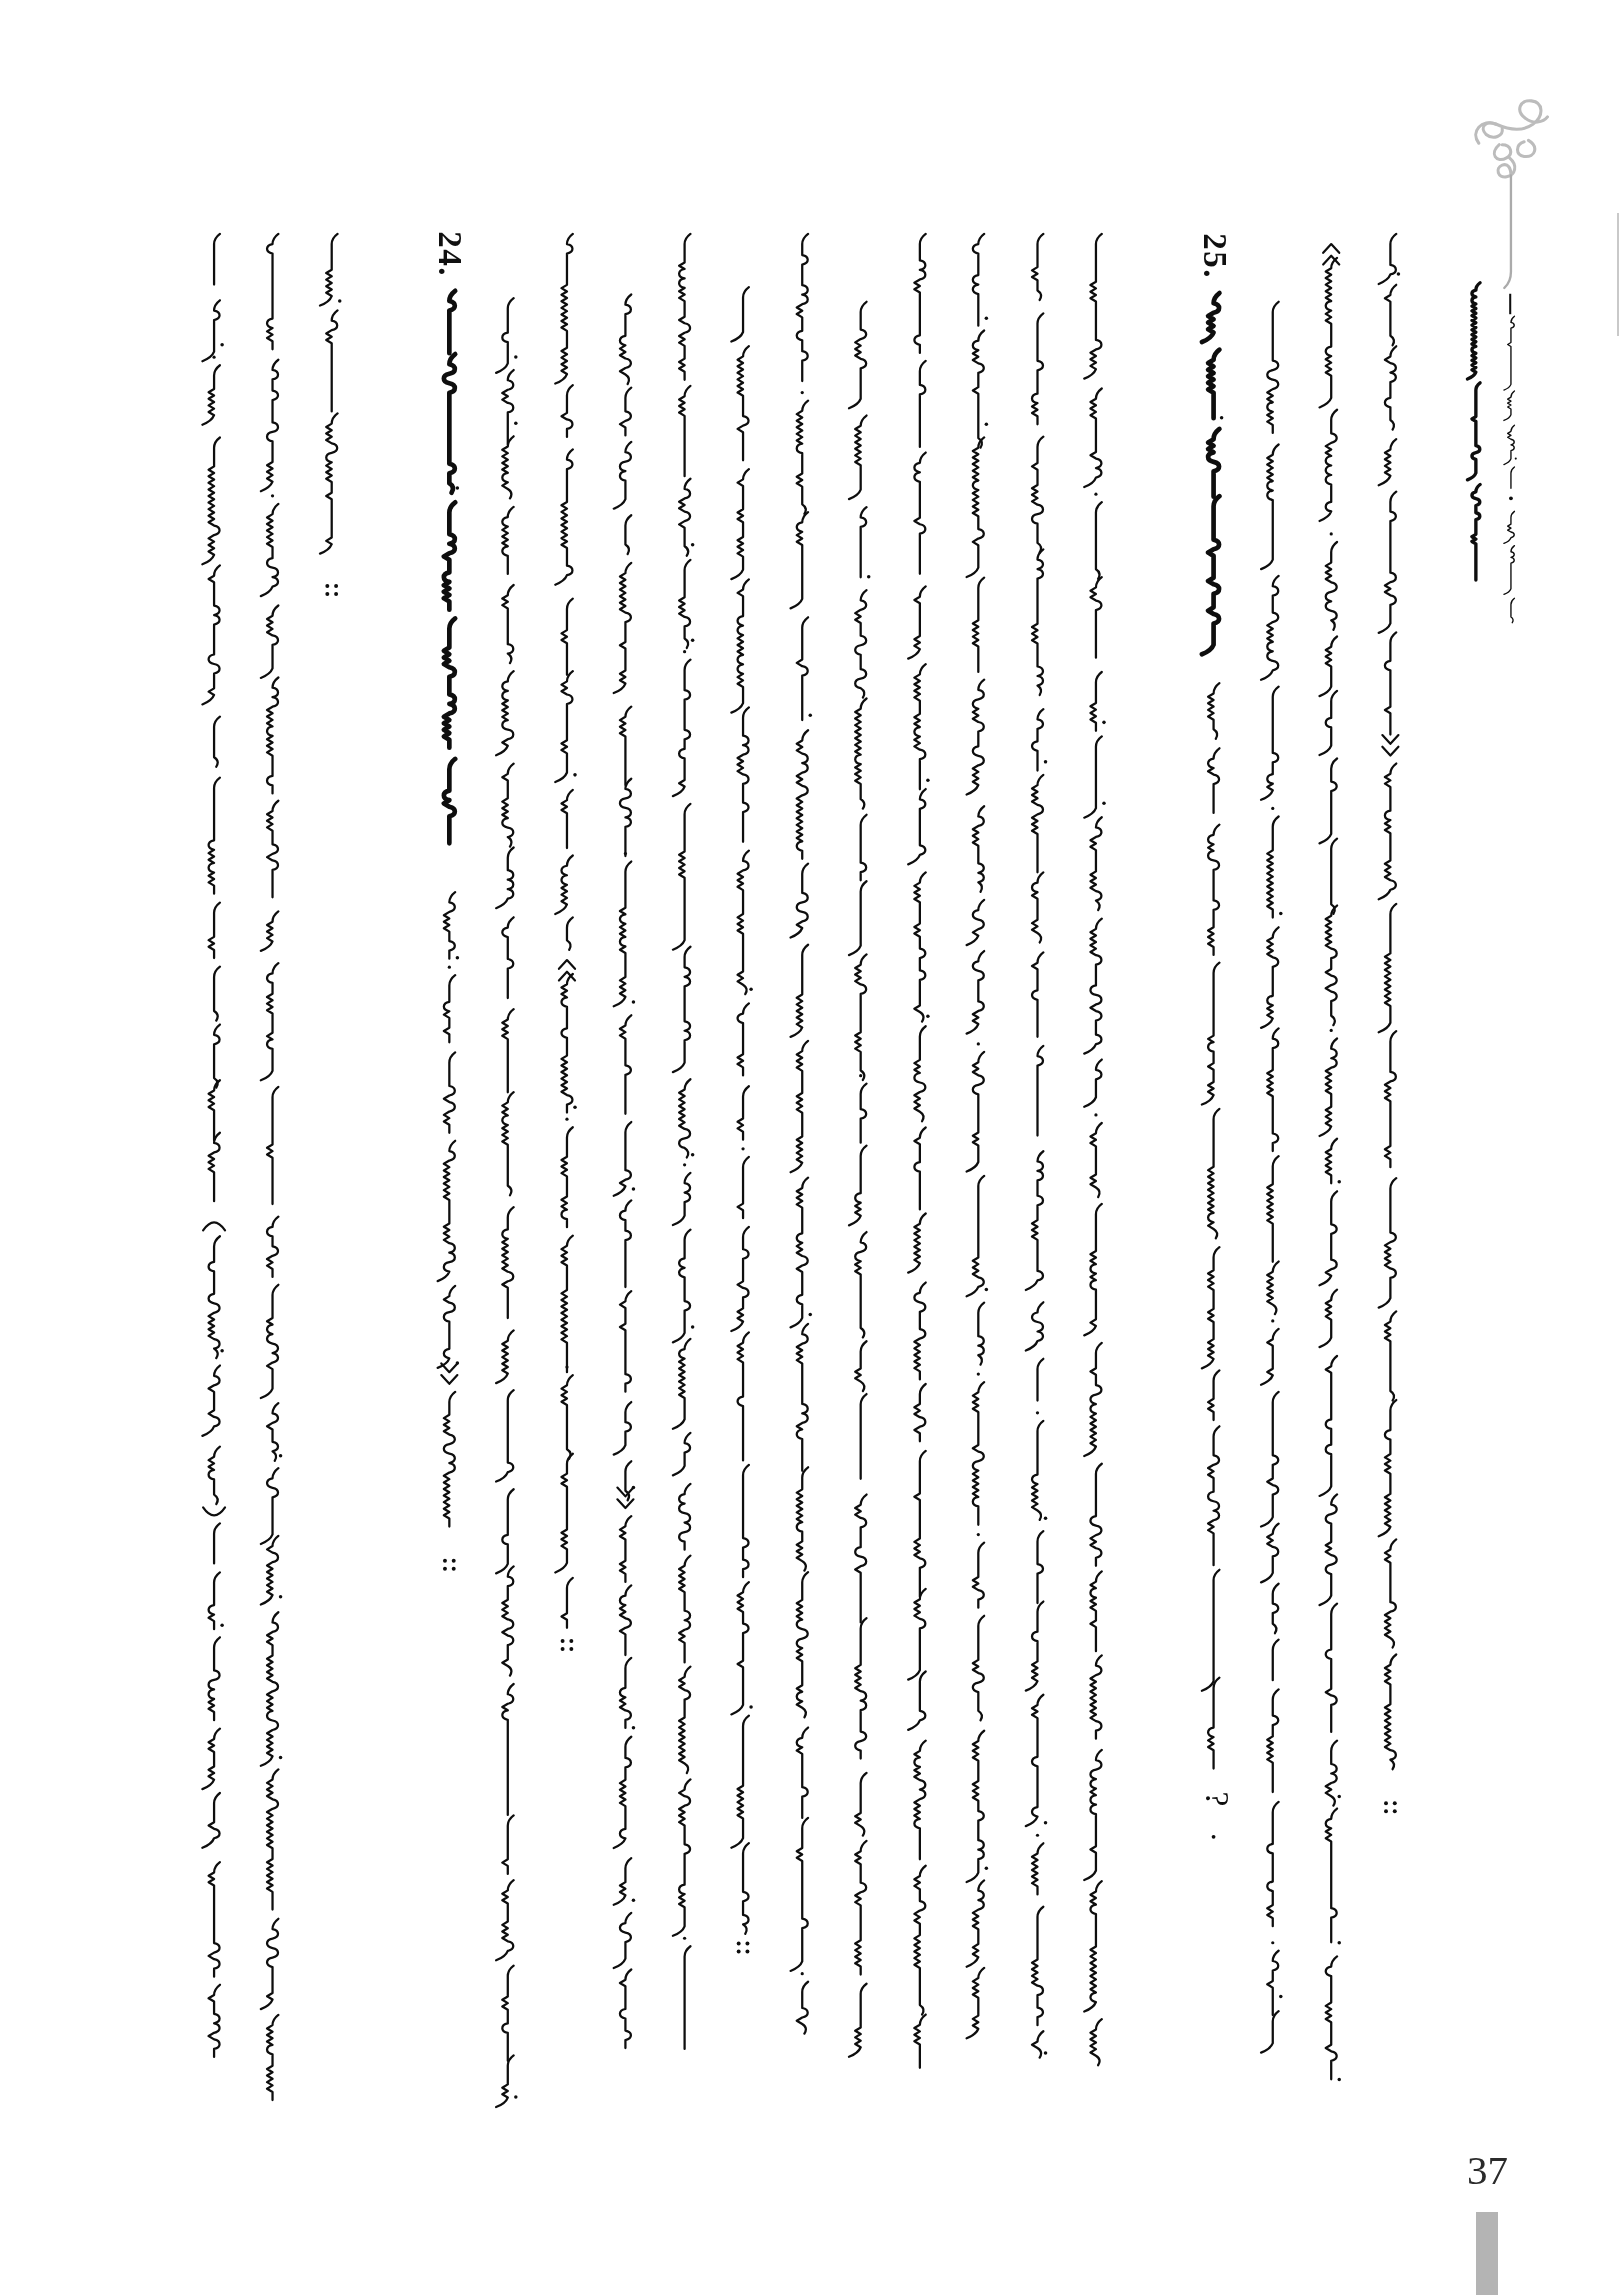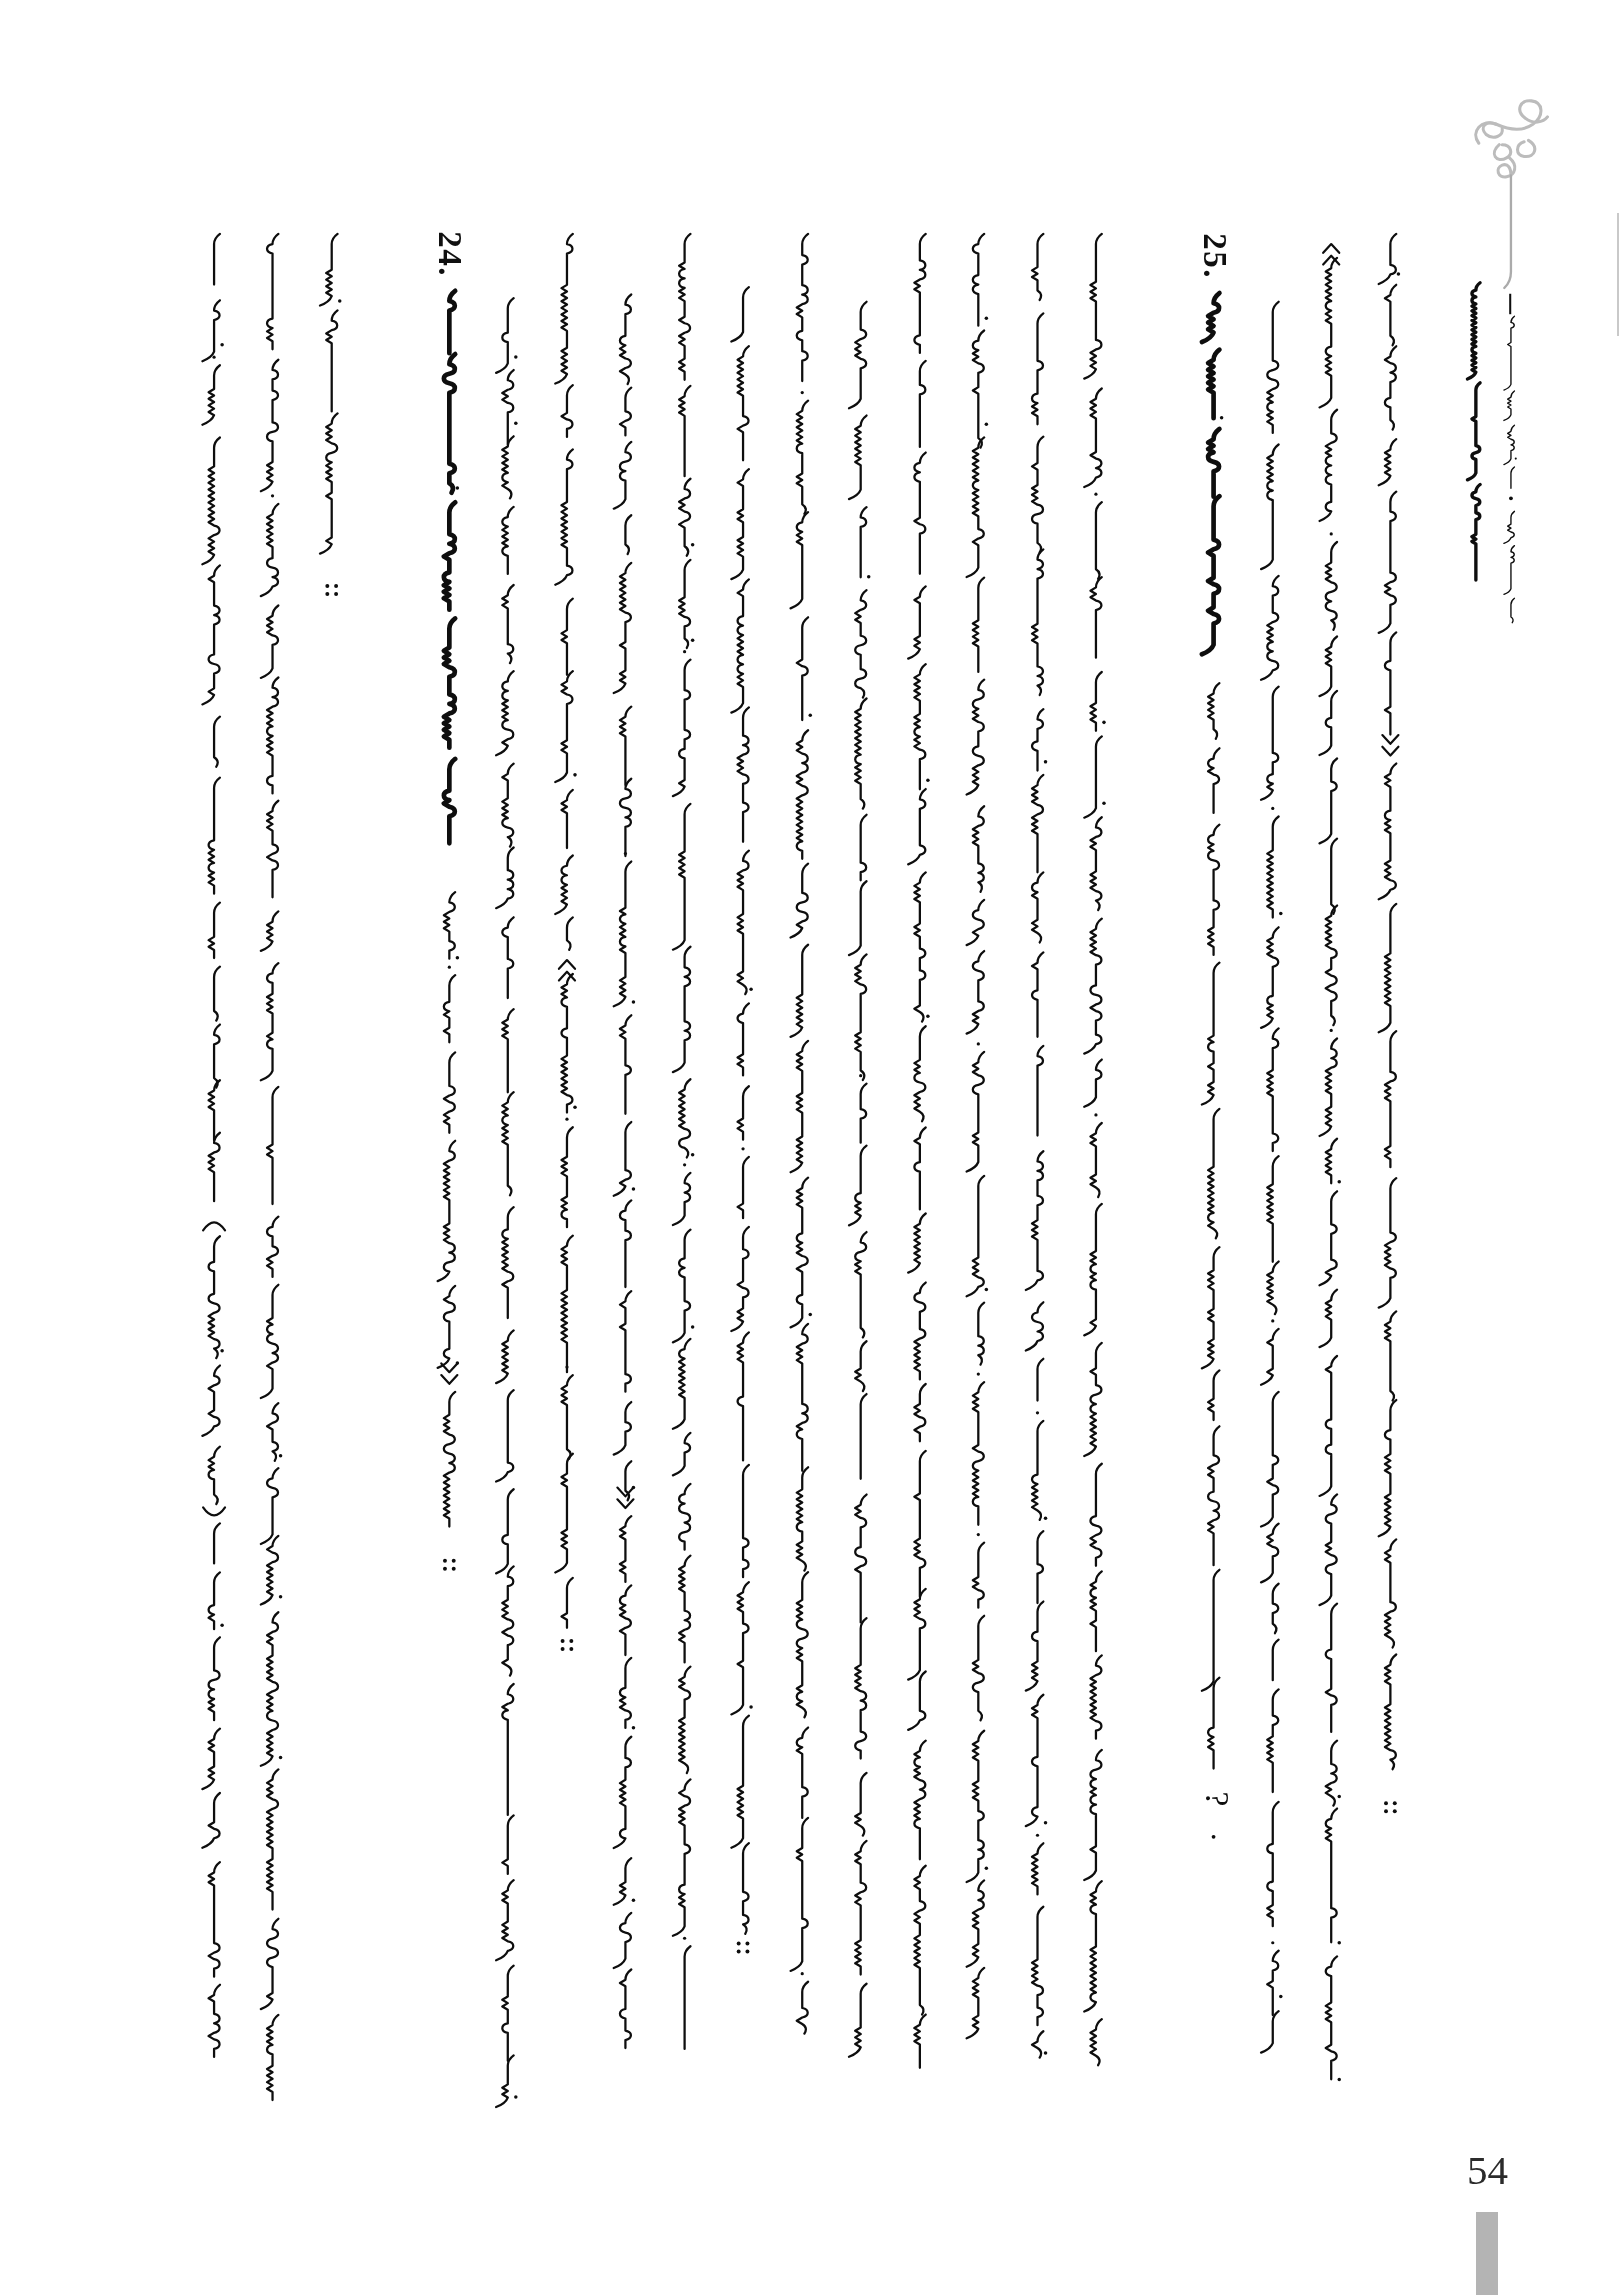--- a/index.html
+++ b/index.html
@@ -524,20 +524,20 @@
         <path d="M 2072.8 581.9319769376889 Q 2068 585.5319769376889 2068 590.331976937689 l -4.5 2.6999999999999997 l 4.5 2.6999999999999997 l -4.5 2.6999999999999997 l 4.5 2.6999999999999997 c 6 1.2 6 6.6 0 7.8 c 6 1.2 6 6.6 0 7.8 l 0 11.233107588440179 q -1.7999999999999998 4.8 -9.6 7.8" fill="none" stroke="#0e0e0e" stroke-width="1.8599999999999999" stroke-linecap="round" stroke-linejoin="round"></path>
         <circle cx="2074.6" cy="627.6136223023758" r="1.44" fill="#0e0e0e"></circle>
         <path d="M 2072.8 639.0124111481942 Q 2068 642.6124111481943 2068 647.4124111481943 l 0 14.274333453923463 l 0 6.6" fill="none" stroke="#0e0e0e" stroke-width="1.8599999999999999" stroke-linecap="round" stroke-linejoin="round"></path>
         <path d="M 2072.8 699.8 Q 2068 703.4 2068 708.2 l 0 9.102089880220591 l -4.5 2.6999999999999997 l 4.5 2.6999999999999997 l -4.5 2.6999999999999997 l 4.5 2.6999999999999997 c 6 1.2 6 6.6 0 7.8 q -1.7999999999999998 4.8 -9.6 7.8" fill="none" stroke="#0e0e0e" stroke-width="1.8599999999999999" stroke-linecap="round" stroke-linejoin="round"></path>
         <path d="M 2072.8 746.7009198224172 Q 2068 750.3009198224172 2068 755.1009198224173 c 6 1.2 6 6.6 0 7.8 c 6 1.2 6 6.6 0 7.8 l 0 16.978776947781444 l 0 17.94549806714058 q -1.7999999999999998 4.8 -9.6 7.8" fill="none" stroke="#0e0e0e" stroke-width="1.8599999999999999" stroke-linecap="round" stroke-linejoin="round"></path>
         <path d="M 2072.8 818.8417067951523 Q 2068 822.4417067951523 2068 827.2417067951524 l 0 17.183704050444067 q 4.8 3 1.7999999999999998 7.8" fill="none" stroke="#0e0e0e" stroke-width="1.8599999999999999" stroke-linecap="round" stroke-linejoin="round"></path>
         <circle cx="2068" cy="682" r="2.6" fill="#0e0e0e"></circle>
       </g>
     </svg>
 
-  <div class="page-number" style="color: rgb(43, 43, 43);">54</div>
+  <div class="page-number" style="color: rgb(43, 43, 43);">37</div>
 
   <div class="edge-bar" style="background: rgb(180, 180, 180);"></div>
   <div class="artifact-line"></div>
 <div class="col-number" style="left: 449px; top: 254px;">24.</div>
     <div class="col-number" style="left: 1214px; top: 256px;">25.</div>
   </div>
 
 
 </body></html>

